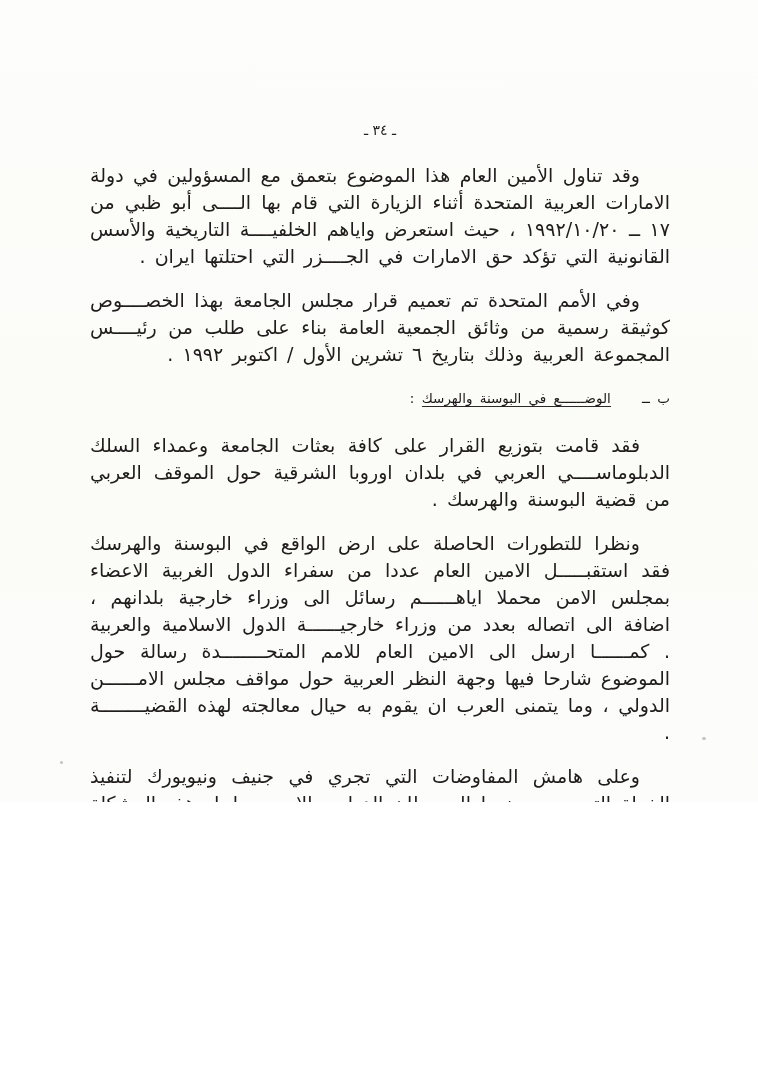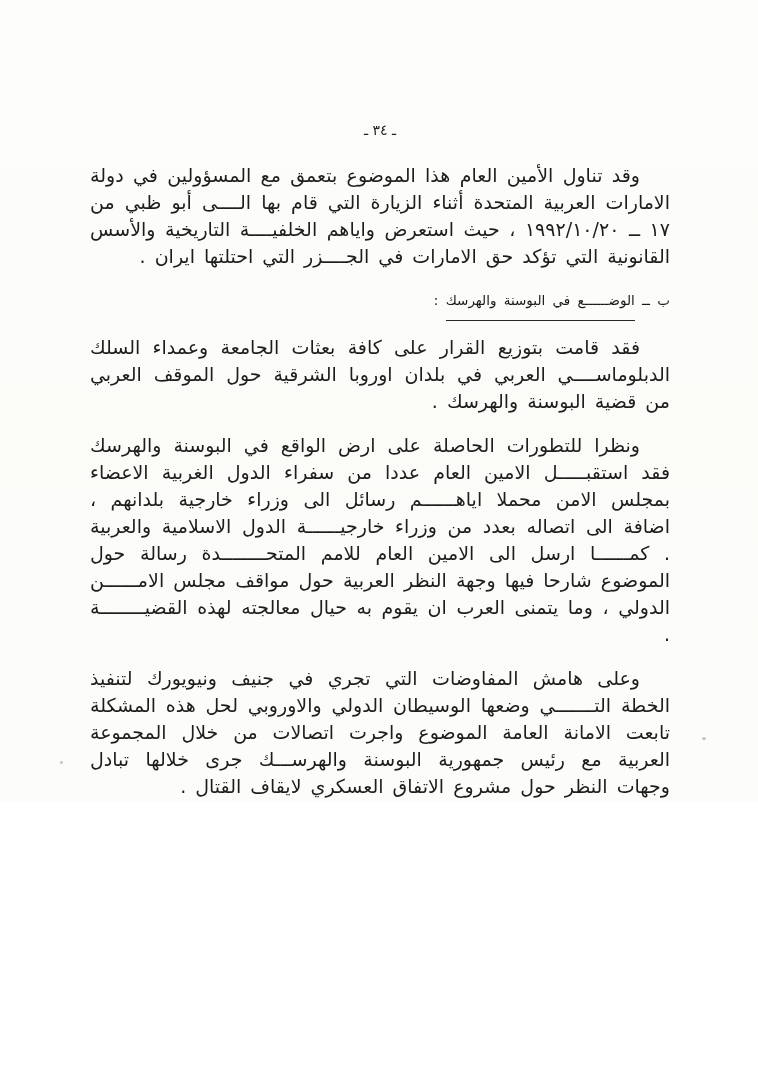--- a/index.html
+++ b/index.html
@@ -42,42 +42,43 @@
   }
   .section-heading {
     font-size: 13.5px;
     line-height: 27px;
     margin: 10px 0 20px 0;
     word-spacing: 3px;
     color: #1c1a18;
   }
   .section-heading .heading-title {
     border-bottom: 1.5px solid #2a2826;
-    padding-bottom: 12px;
+    padding-bottom: 0;
   }
   .section-heading .heading-marker {
-    margin-left: 0;
+    margin-left: 24px;
   }
   .scan-speck {
     position: absolute;
     background: #8a8a85;
     border-radius: 50%;
     opacity: 0.5;
   }
 </style>
 </head>
 <body>
 
 <div class="page">
   <div class="content">
 
     <div class="page-number">ـ  ٣٤  ـ</div>
 
     <p class="doc-para">وقد تناول الأمين العام  هذا الموضوع بتعمق مع المسؤولين في دولة الامارات العربية المتحدة  أثناء الزيارة التي قام بها   الــــى أبو ظبي من ١٧ ــ ١٩٩٢/١٠/٢٠ ،  حيث استعرض واياهم الخلفيــــة التاريخية والأسس القانونية التي تؤكد  حق الامارات في الجــــزر التي احتلتها ايران .</p>
 
+    <p class="doc-para">وفي الأمم المتحدة تم تعميم قرار مجلس الجامعة بهذا الخصــــوص كوثيقة رسمية من وثائق الجمعية العامة بناء  على طلب من رئيــــس المجموعة العربية وذلك بتاريخ ٦ تشرين الأول / اكتوبر ١٩٩٢ .</p>
 
     <div class="section-heading">
       <span class="heading-marker">ب ــ</span>
       <span class="heading-title">الوضــــــع  في البوسنة والهرسك</span>
       <span class="heading-colon"> :</span>
     </div>
 
 
     <p class="doc-para">فقد قامت بتوزيع القرار على كافة بعثات الجامعة وعمداء  السلك الدبلوماســــي العربي في بلدان اوروبا الشرقية حول الموقف العربي من قضية البوسنة والهرسك .</p>
 

